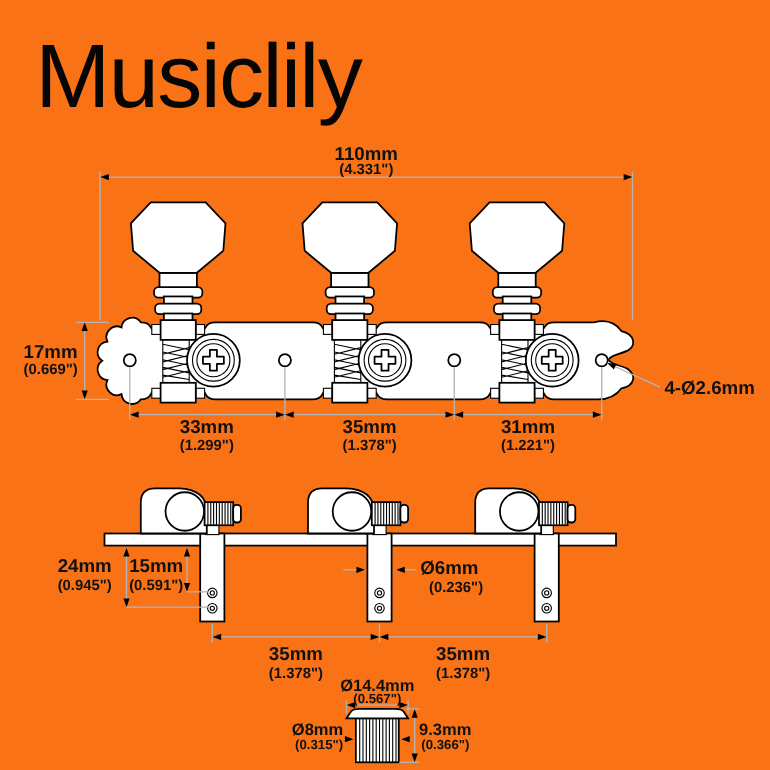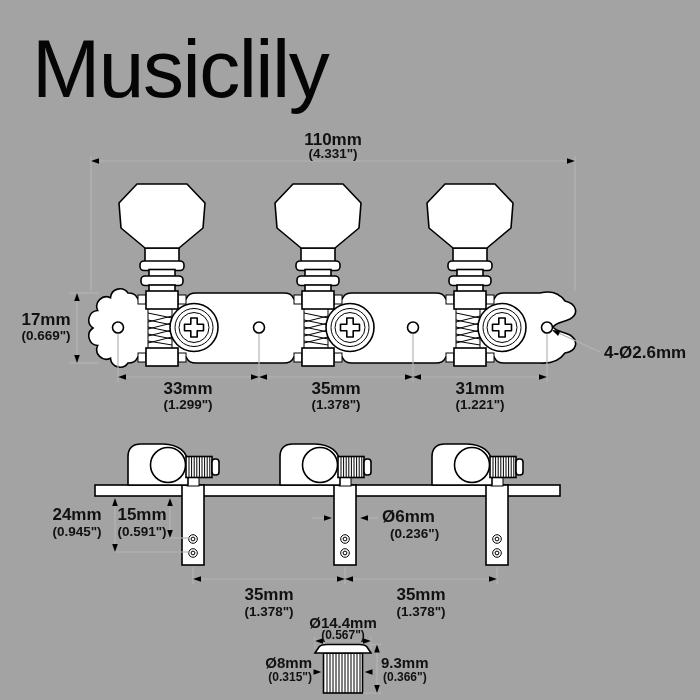--- a/index.html
+++ b/index.html
@@ -1,16 +1,16 @@
 <!DOCTYPE html>
 <html><head>
 <meta charset="utf-8">
 <style>
   html,body{margin:0;padding:0;background:#fff;}
-  .stage{width:700px;height:700px;background:#a3a3a3;position:relative;overflow:hidden;}
+  .stage{width:700px;height:700px;background:#f97316;position:relative;overflow:hidden;}
   svg{display:block;}
   .logo{font-family:"Liberation Sans",sans-serif;font-weight:400;font-size:82px;letter-spacing:-1.5px;fill:#050505;}
   .t1{font-family:"Liberation Sans",sans-serif;font-weight:bold;font-size:17px;fill:#111;}
   .t2{font-family:"Liberation Sans",sans-serif;font-weight:bold;font-size:13.5px;fill:#111;}
   .t3{font-family:"Liberation Sans",sans-serif;font-weight:bold;font-size:15px;fill:#111;}
   .t4{font-family:"Liberation Sans",sans-serif;font-weight:bold;font-size:12px;fill:#111;}
   .ln{stroke:#000;stroke-width:1.6;fill:#fff;}
   .thin{stroke:#000;stroke-width:1;fill:none;}
   .thinw{stroke:#000;stroke-width:1;fill:#fff;}
   .dim{stroke:#b4b4b4;stroke-width:1.2;fill:none;marker-start:url(#ar);marker-end:url(#ar);}

